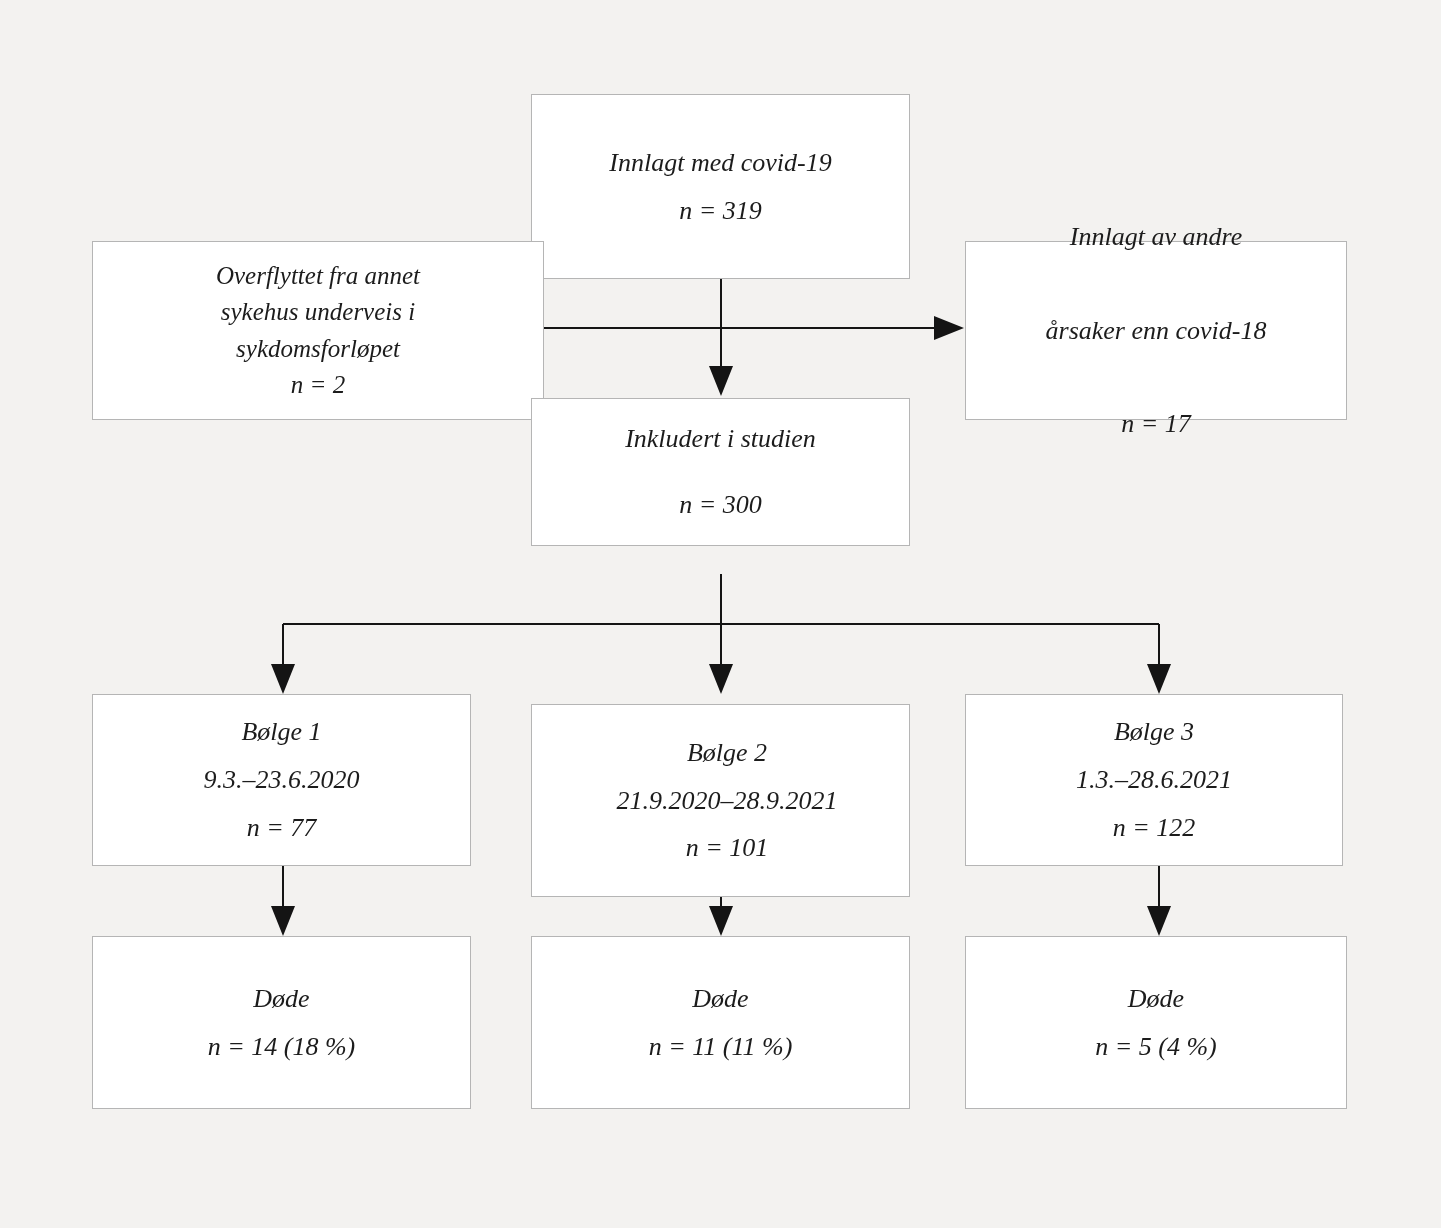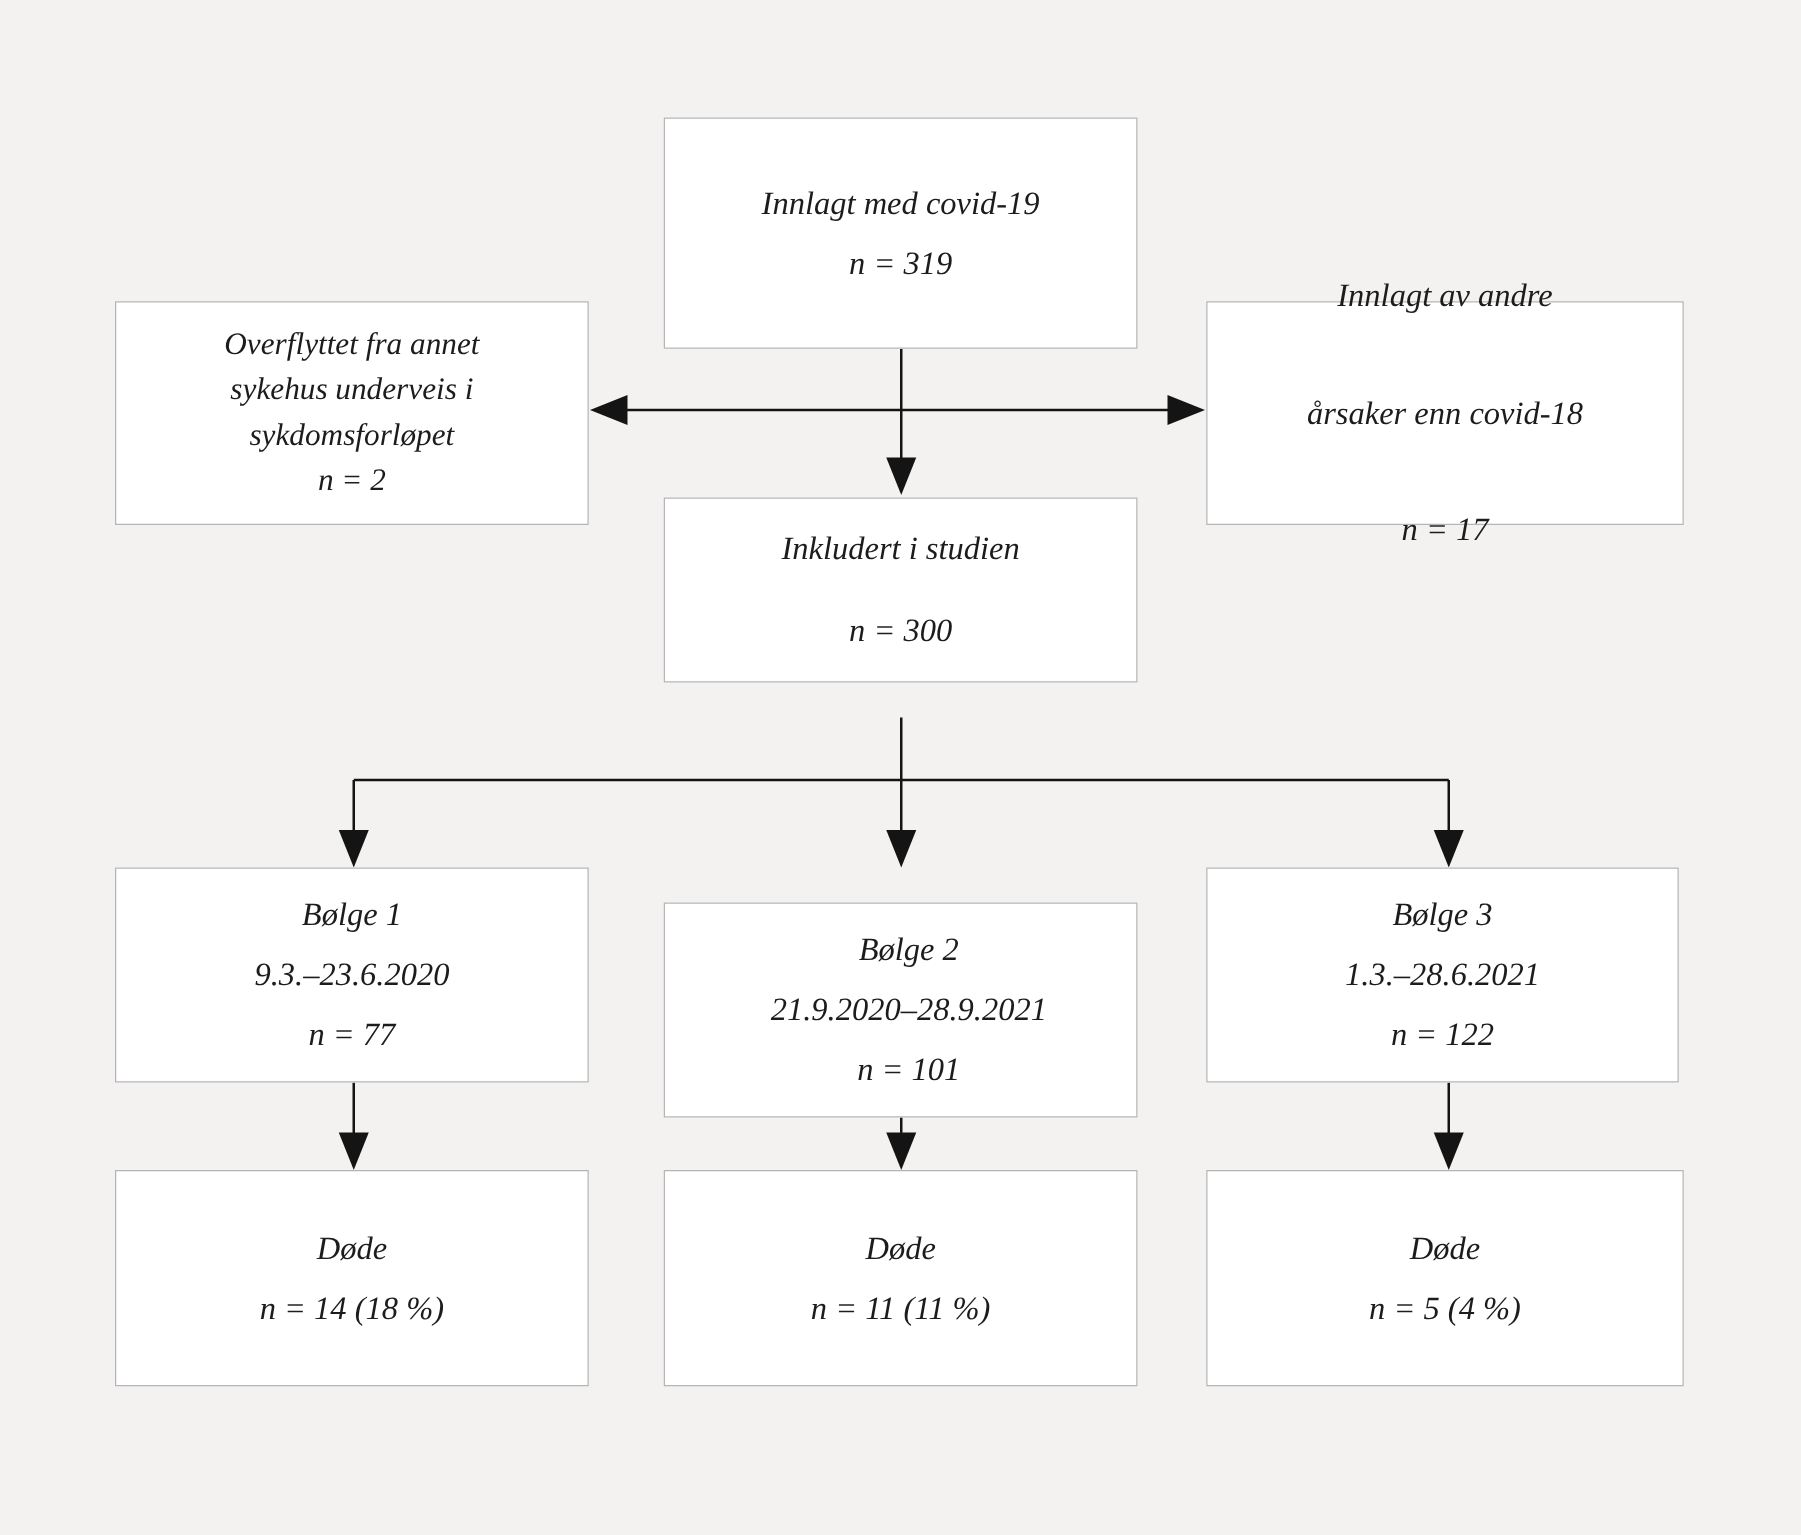--- a/index.html
+++ b/index.html
@@ -40,25 +40,25 @@
   .node .line {
     display: block;
     white-space: nowrap;
   }
   .node .line + .line {
     margin-top: 10px;
     font-family: Liberation Serif, serif;
   }
   
   #node-admitted   { left: 531px; top: 94px;  width: 379px; height: 185px; }
-  #node-transferred{ left: 92px;  top: 241px; width: 379px; height: 179px; text-align: center; }
+  #node-transferred{ left: 92px;  top: 241px; width: 452px; height: 179px; text-align: center; }
   #node-other      { left: 965px; top: 241px; width: 382px; height: 179px; gap: 48px; }
   #node-included   { left: 531px; top: 398px; width: 379px; height: 148px; gap: 18px; }
   #node-wave1      { left: 92px;  top: 694px; width: 379px; height: 172px; }
-  #node-wave2      { left: 531px; top: 722px; width: 379px; height: 172px; padding-left: 13px; }
+  #node-wave2      { left: 531px; top: 704px; width: 379px; height: 193px; padding-left: 13px; }
   #node-wave3      { left: 965px; top: 694px; width: 378px; height: 172px; }
   #node-dead1      { left: 92px;  top: 936px; width: 379px; height: 173px; }
   #node-dead2      { left: 531px; top: 936px; width: 379px; height: 173px; }
   #node-dead3      { left: 965px; top: 936px; width: 382px; height: 173px; }
 
   #node-transferred { font-size: 25px; }
   #node-transferred .line + .line { margin-top: 0; }
   #node-other .line + .line { margin-top: 8px; }
 
   svg.connectors {

